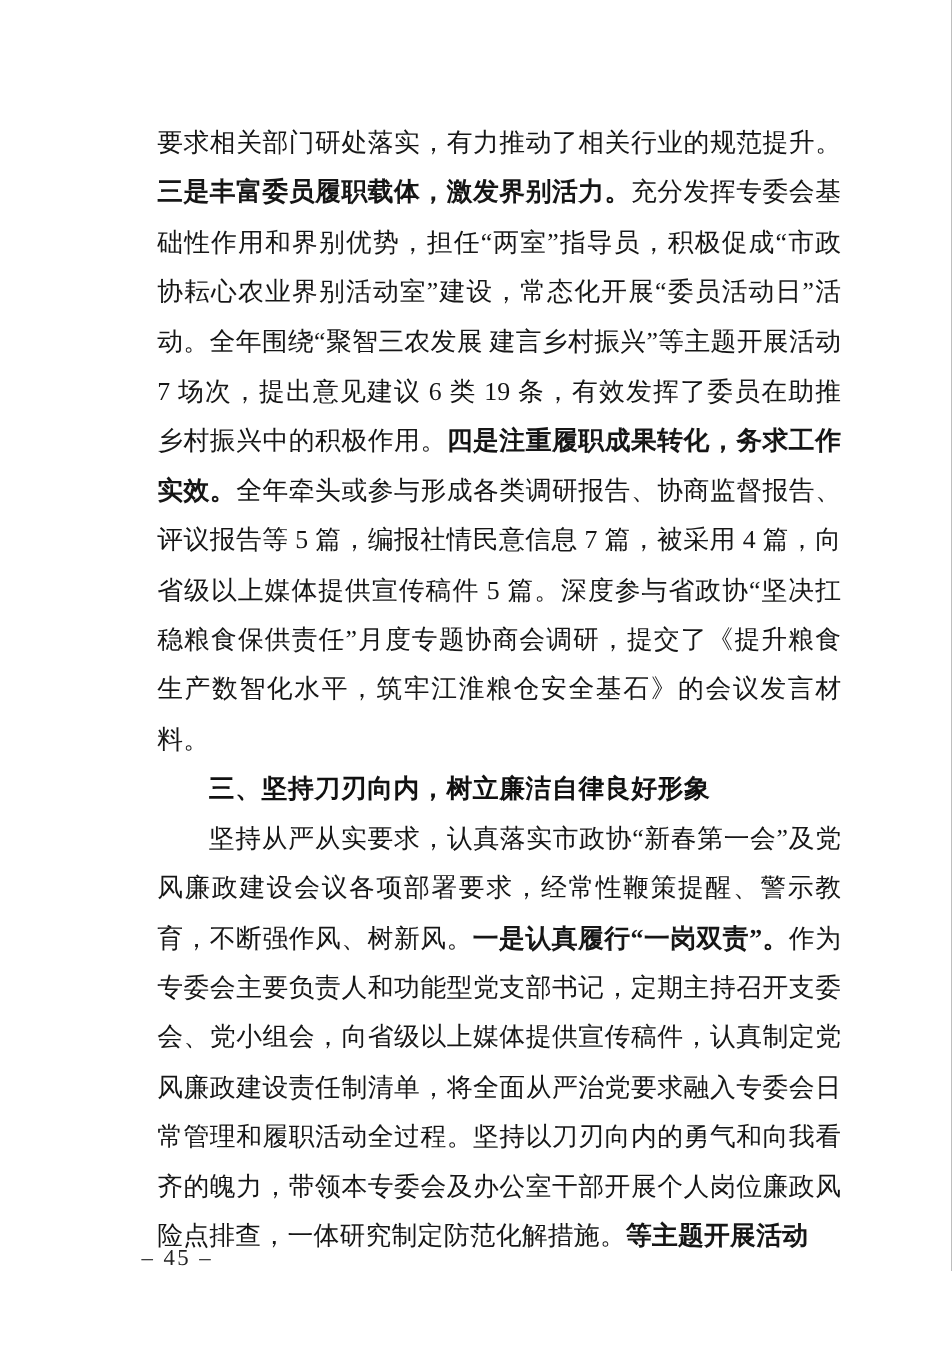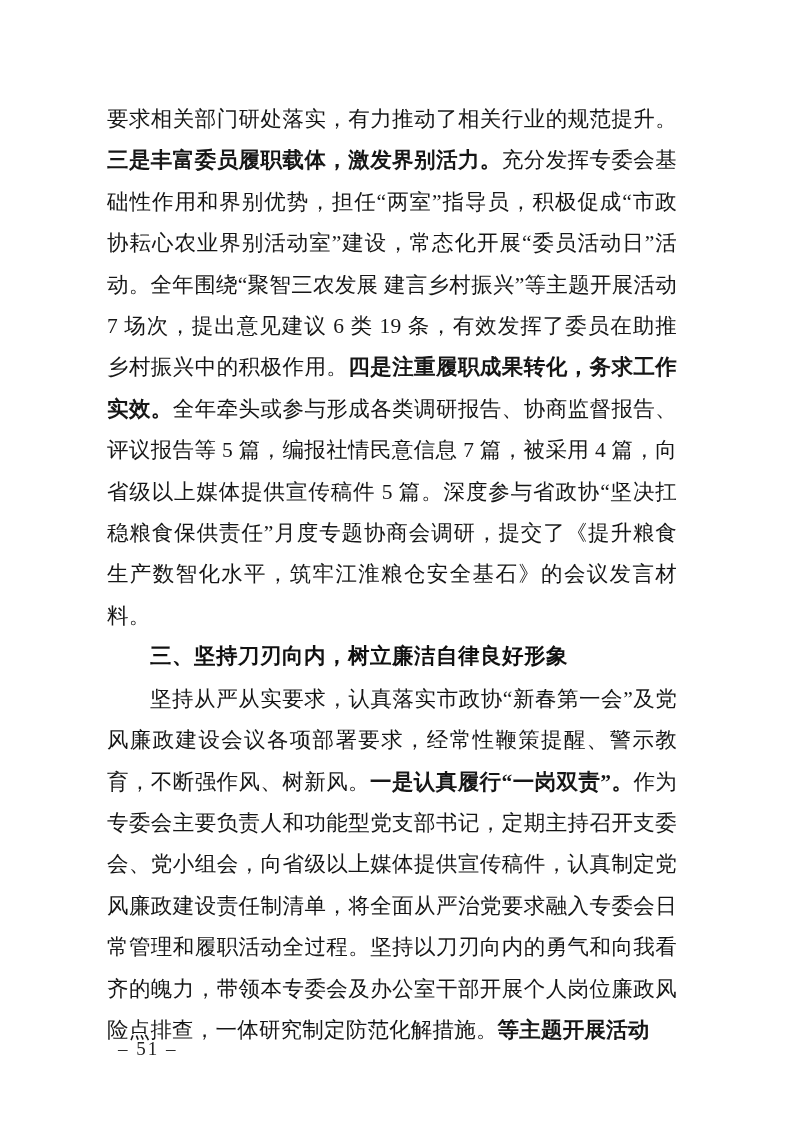--- a/index.html
+++ b/index.html
@@ -12,21 +12,21 @@
     width: 793px;
     height: 1122px;
     margin: 0 auto;
     background: #ffffff;
     overflow: hidden;
     font-family: "Liberation Serif", "DejaVu Serif", serif;
     color: #161616;
   }
   .content {
     position: absolute;
-    left: 107px;
+    left: 131px;
     top: 99px;
     width: 570px;
   }
   .para {
     margin: 0;
     font-size: 21.5px;
     line-height: 41.4px;
     text-align: justify;
     text-justify: inter-ideograph;
     letter-spacing: 0.2px;
@@ -36,21 +36,21 @@
   }
   .para .run-bold {
     font-weight: bold;
   }
   .section-heading {
     margin: 0;
     font-size: 21.5px;
     line-height: 41.4px;
     text-indent: 2em;
     font-weight: bold;
-    font-family: Liberation Mono, monospace;
+    font-family: Liberation Serif, serif;
     color: #111111;
     letter-spacing: 0.5px;
   }
   .footer {
     position: absolute;
     left: 118px;
     top: 1038px;
     font-size: 19px;
     font-family: "Liberation Serif", "DejaVu Serif", serif;
     color: #222222;
@@ -65,15 +65,15 @@
 
     <p class="para"><span>要求相关部门研处落实，有力推动了相关行业的规范提升。</span><span class="run-bold">三是丰富委员履职载体，激发界别活力。</span><span>充分发挥专委会基础性作用和界别优势，担任“两室”指导员，积极促成“市政协耘心农业界别活动室”建设，常态化开展“委员活动日”活动。全年围绕“聚智三农发展 建言乡村振兴”等主题开展活动 7 场次，提出意见建议 6 类 19 条，有效发挥了委员在助推乡村振兴中的积极作用。</span><span class="run-bold">四是注重履职成果转化，务求工作实效。</span><span>全年牵头或参与形成各类调研报告、协商监督报告、评议报告等 5 篇，编报社情民意信息 7 篇，被采用 4 篇，向省级以上媒体提供宣传稿件 5 篇。深度参与省政协“坚决扛稳粮食保供责任”月度专题协商会调研，提交了《提升粮食生产数智化水平，筑牢江淮粮仓安全基石》的会议发言材料。</span></p>
 
     <h2 class="section-heading">三、坚持刀刃向内，树立廉洁自律良好形象</h2>
 
     <p class="para indent"><span>坚持从严从实要求，认真落实市政协“新春第一会”及党风廉政建设会议各项部署要求，经常性鞭策提醒、警示教育，不断强作风、树新风。</span><span class="run-bold">一是认真履行“一岗双责”。</span><span>作为专委会主要负责人和功能型党支部书记，定期主持召开支委会、党小组会，向省级以上媒体提供宣传稿件，认真制定党风廉政建设责任制清单，将全面从严治党要求融入专委会日常管理和履职活动全过程。坚持以刀刃向内的勇气和向我看齐的魄力，带领本专委会及办公室干部开展个人岗位廉政风险点排查，一体研究制定防范化解措施。</span><span class="run-bold">等主题开展活动</span></p>
 
   </div>
 
   <div class="footer">
-    <span>– 51 –</span>
+    <span>– 45 –</span>
   </div>
 </div>
 
 </body></html>

